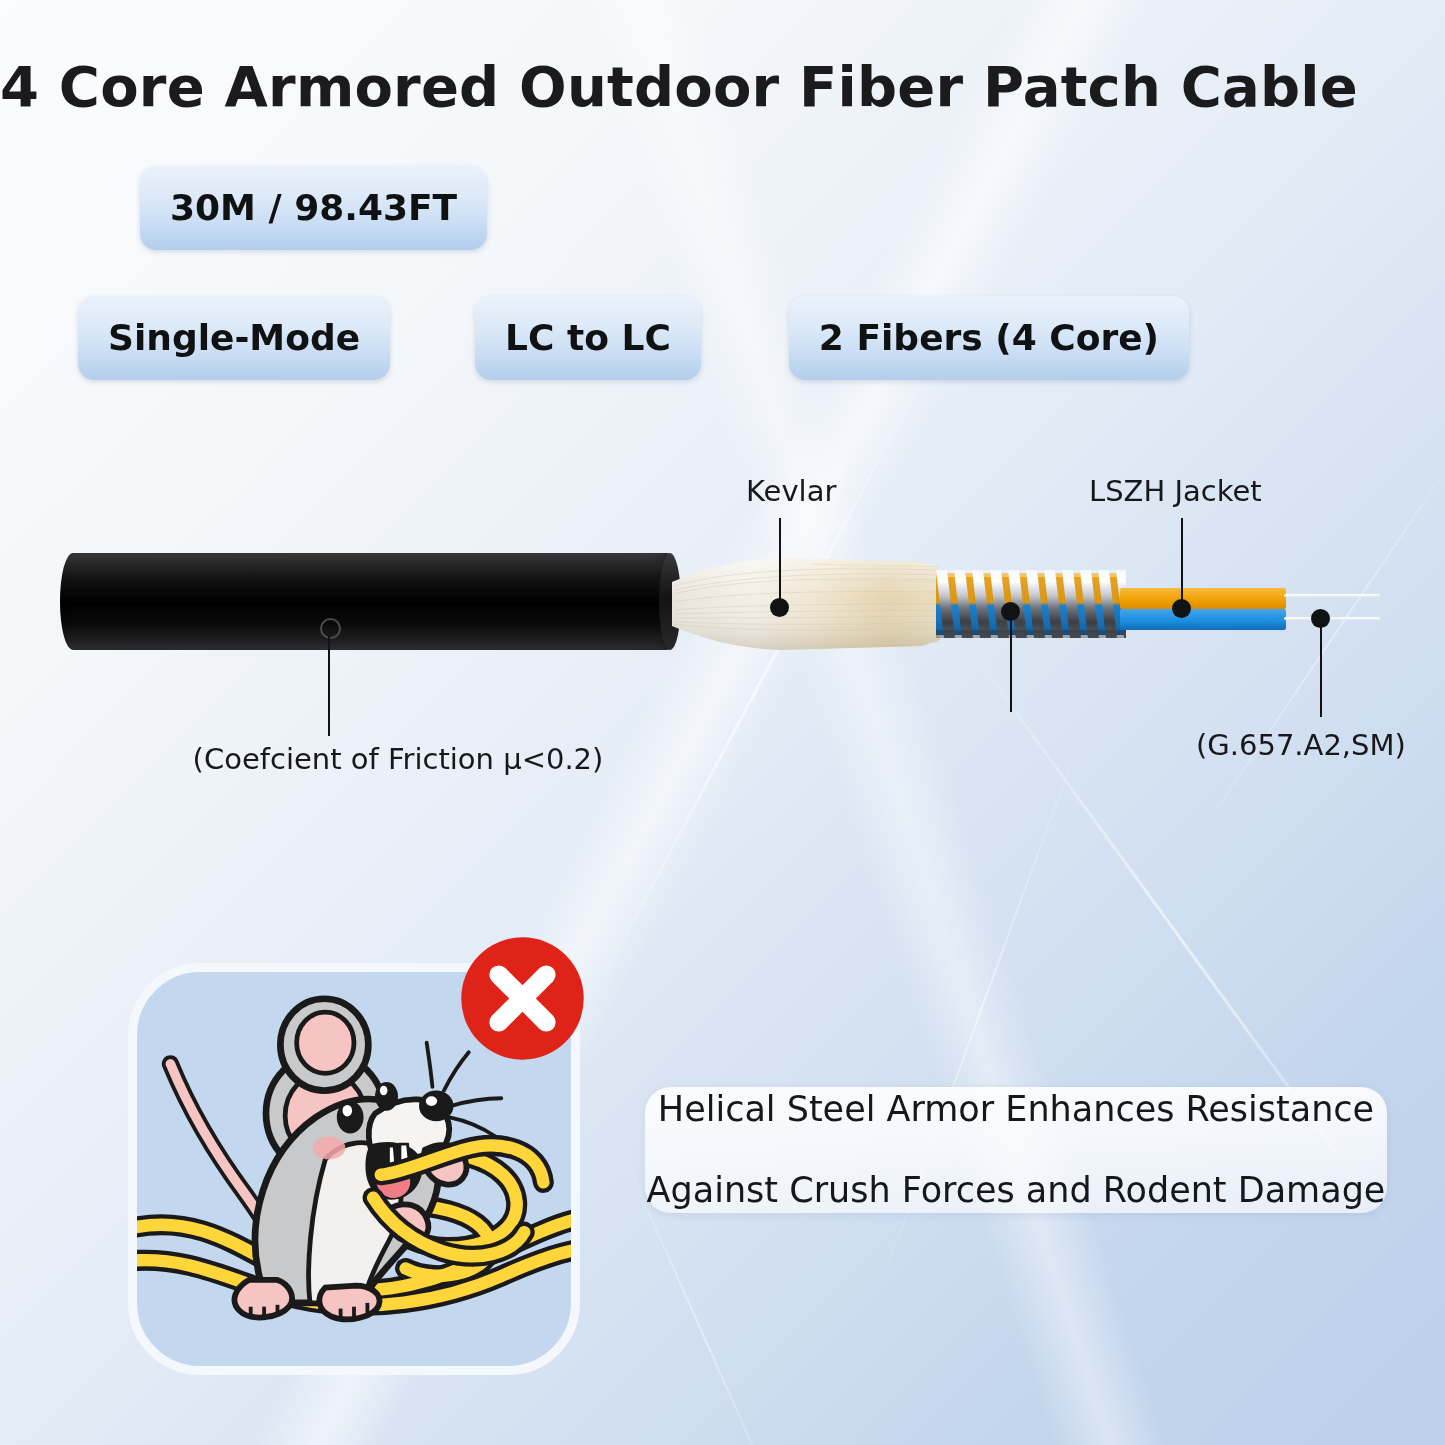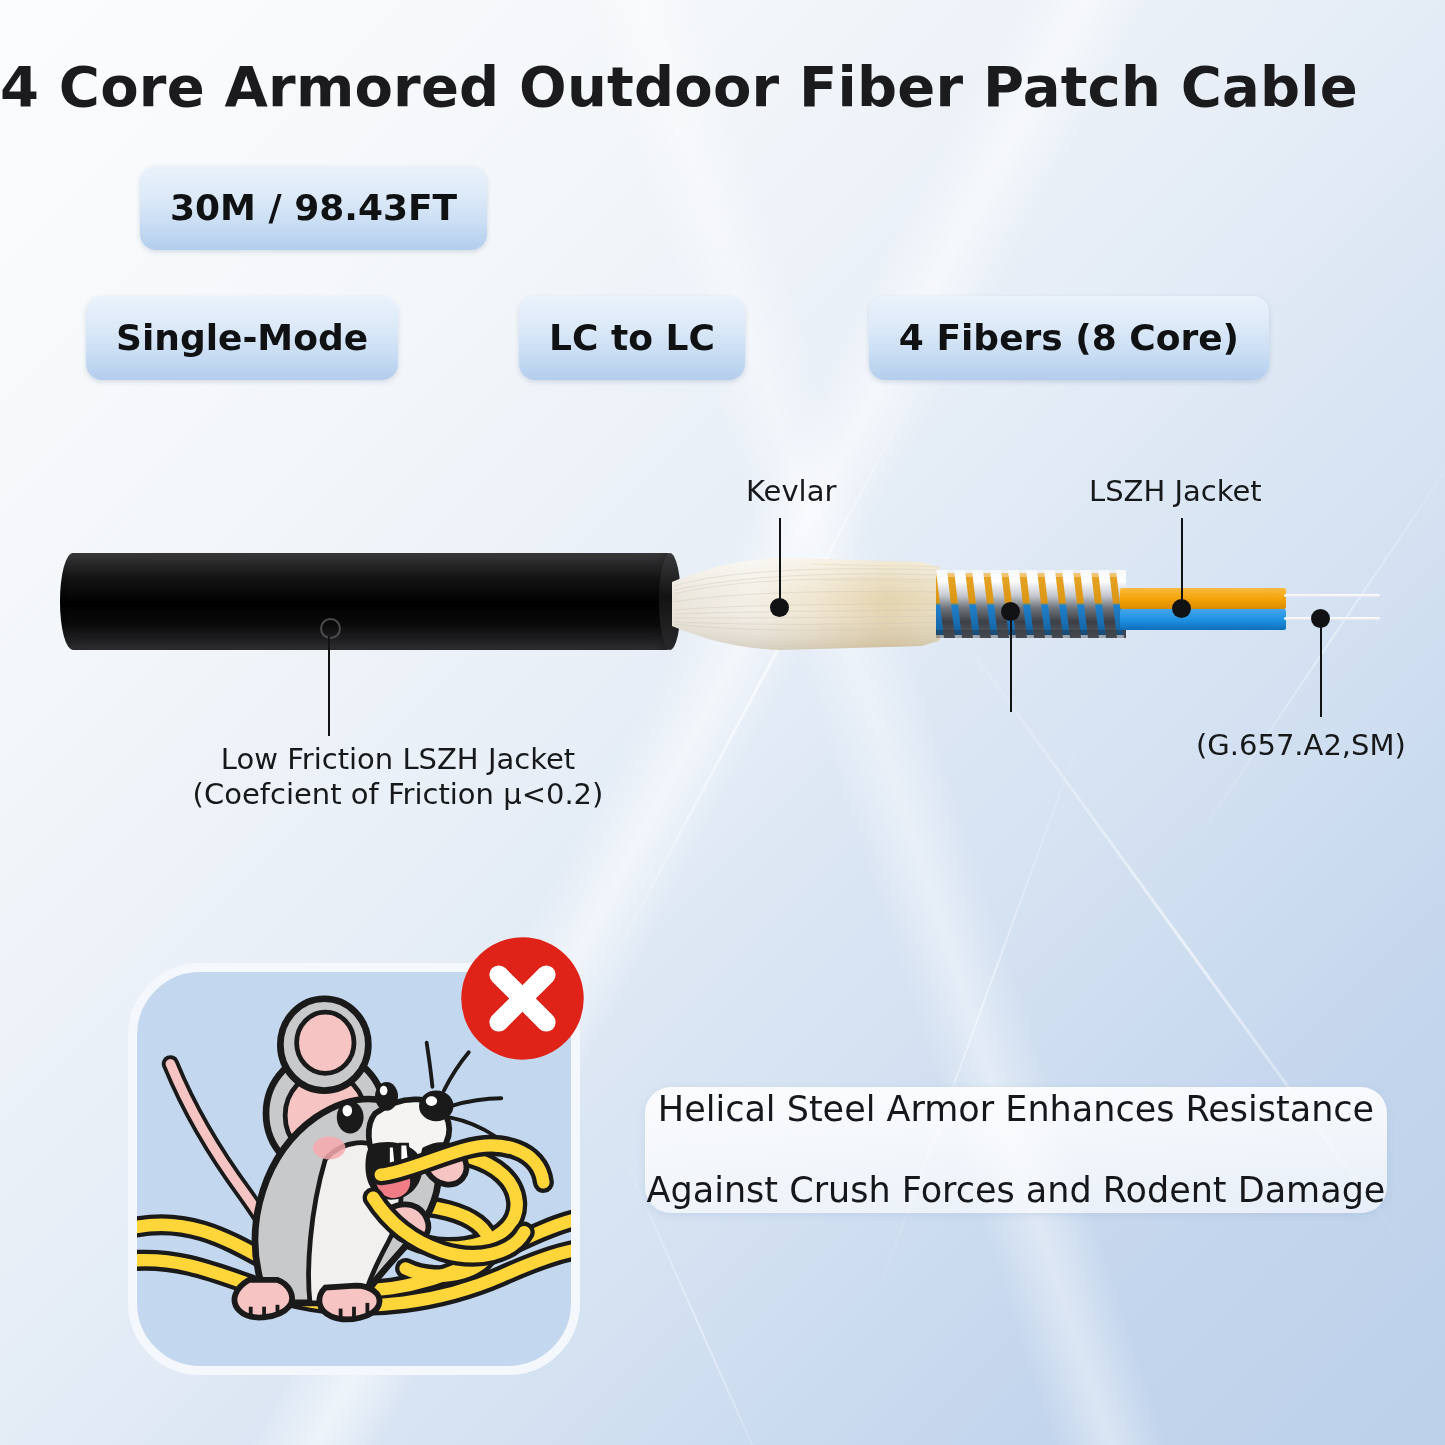--- a/index.html
+++ b/index.html
@@ -105,24 +105,24 @@
   <div class="streak" style="left:980px;top:700px;width:2px;height:620px;transform:rotate(20deg);opacity:.55;"></div>
   <div class="streak" style="left:1330px;top:380px;width:2px;height:520px;transform:rotate(34deg);opacity:.5;"></div>
   <div class="streak" style="left:700px;top:1120px;width:2px;height:420px;transform:rotate(-24deg);opacity:.5;"></div>
 
   <div class="title">4 Core Armored Outdoor Fiber Patch Cable</div>
 
   <div class="badge-row" style="left:140px;top:166px;">
     <div class="badge">30M / 98.43FT</div>
   </div>
 
-  <div class="badge-row" style="left:86px;top:296px;gap:36px;">
+  <div class="badge-row" style="left:78px;top:296px;">
     <div class="badge">Single-Mode</div>
     <div class="badge" style="margin-left:85px;">LC to LC</div>
-    <div class="badge" style="margin-left:88px;">4 Fibers (8 Core)</div>
+    <div class="badge" style="margin-left:88px;">2 Fibers (4 Core)</div>
   </div>
 
   <div class="jacket"></div>
 
   <svg class="kevlar" viewBox="0 0 270 96" preserveAspectRatio="none">
     <defs>
       <linearGradient id="kvGrad" x1="0" y1="0" x2="1" y2="0">
         <stop offset="0%" stop-color="#e9e4da"></stop>
         <stop offset="30%" stop-color="#f3efe6"></stop>
         <stop offset="55%" stop-color="#efe4cd"></stop>
@@ -201,21 +201,20 @@
   <div class="leader" style="left:779px;top:518px;height:90px;"></div>
   <div class="dot" style="left:770px;top:598px;"></div>
 
   <div class="calloutLabel" style="left:1089px;top:474px;">LSZH Jacket</div>
   <div class="leader" style="left:1181px;top:518px;height:90px;"></div>
   <div class="dot" style="left:1172px;top:599px;"></div>
 
   <div class="ring" style="left:320px;top:618px;"></div>
   <div class="leader" style="left:328px;top:636px;height:100px;"></div>
   <div class="calloutLabel" style="left:148px;top:742px;text-align:center;width:500px;">
-    <div>Low Friction LSZH Jacket</div>
     <div>(Coefcient of Friction μ&lt;0.2)</div>
   </div>
 
   <div class="dot" style="left:1001px;top:602px;"></div>
   <div class="leader" style="left:1010px;top:620px;height:92px;"></div>
 
   <div class="dot" style="left:1311px;top:609px;"></div>
   <div class="leader" style="left:1320px;top:627px;height:90px;"></div>
   <div class="calloutLabel" style="left:1196px;top:728px;">(G.657.A2,SM)</div>
 

